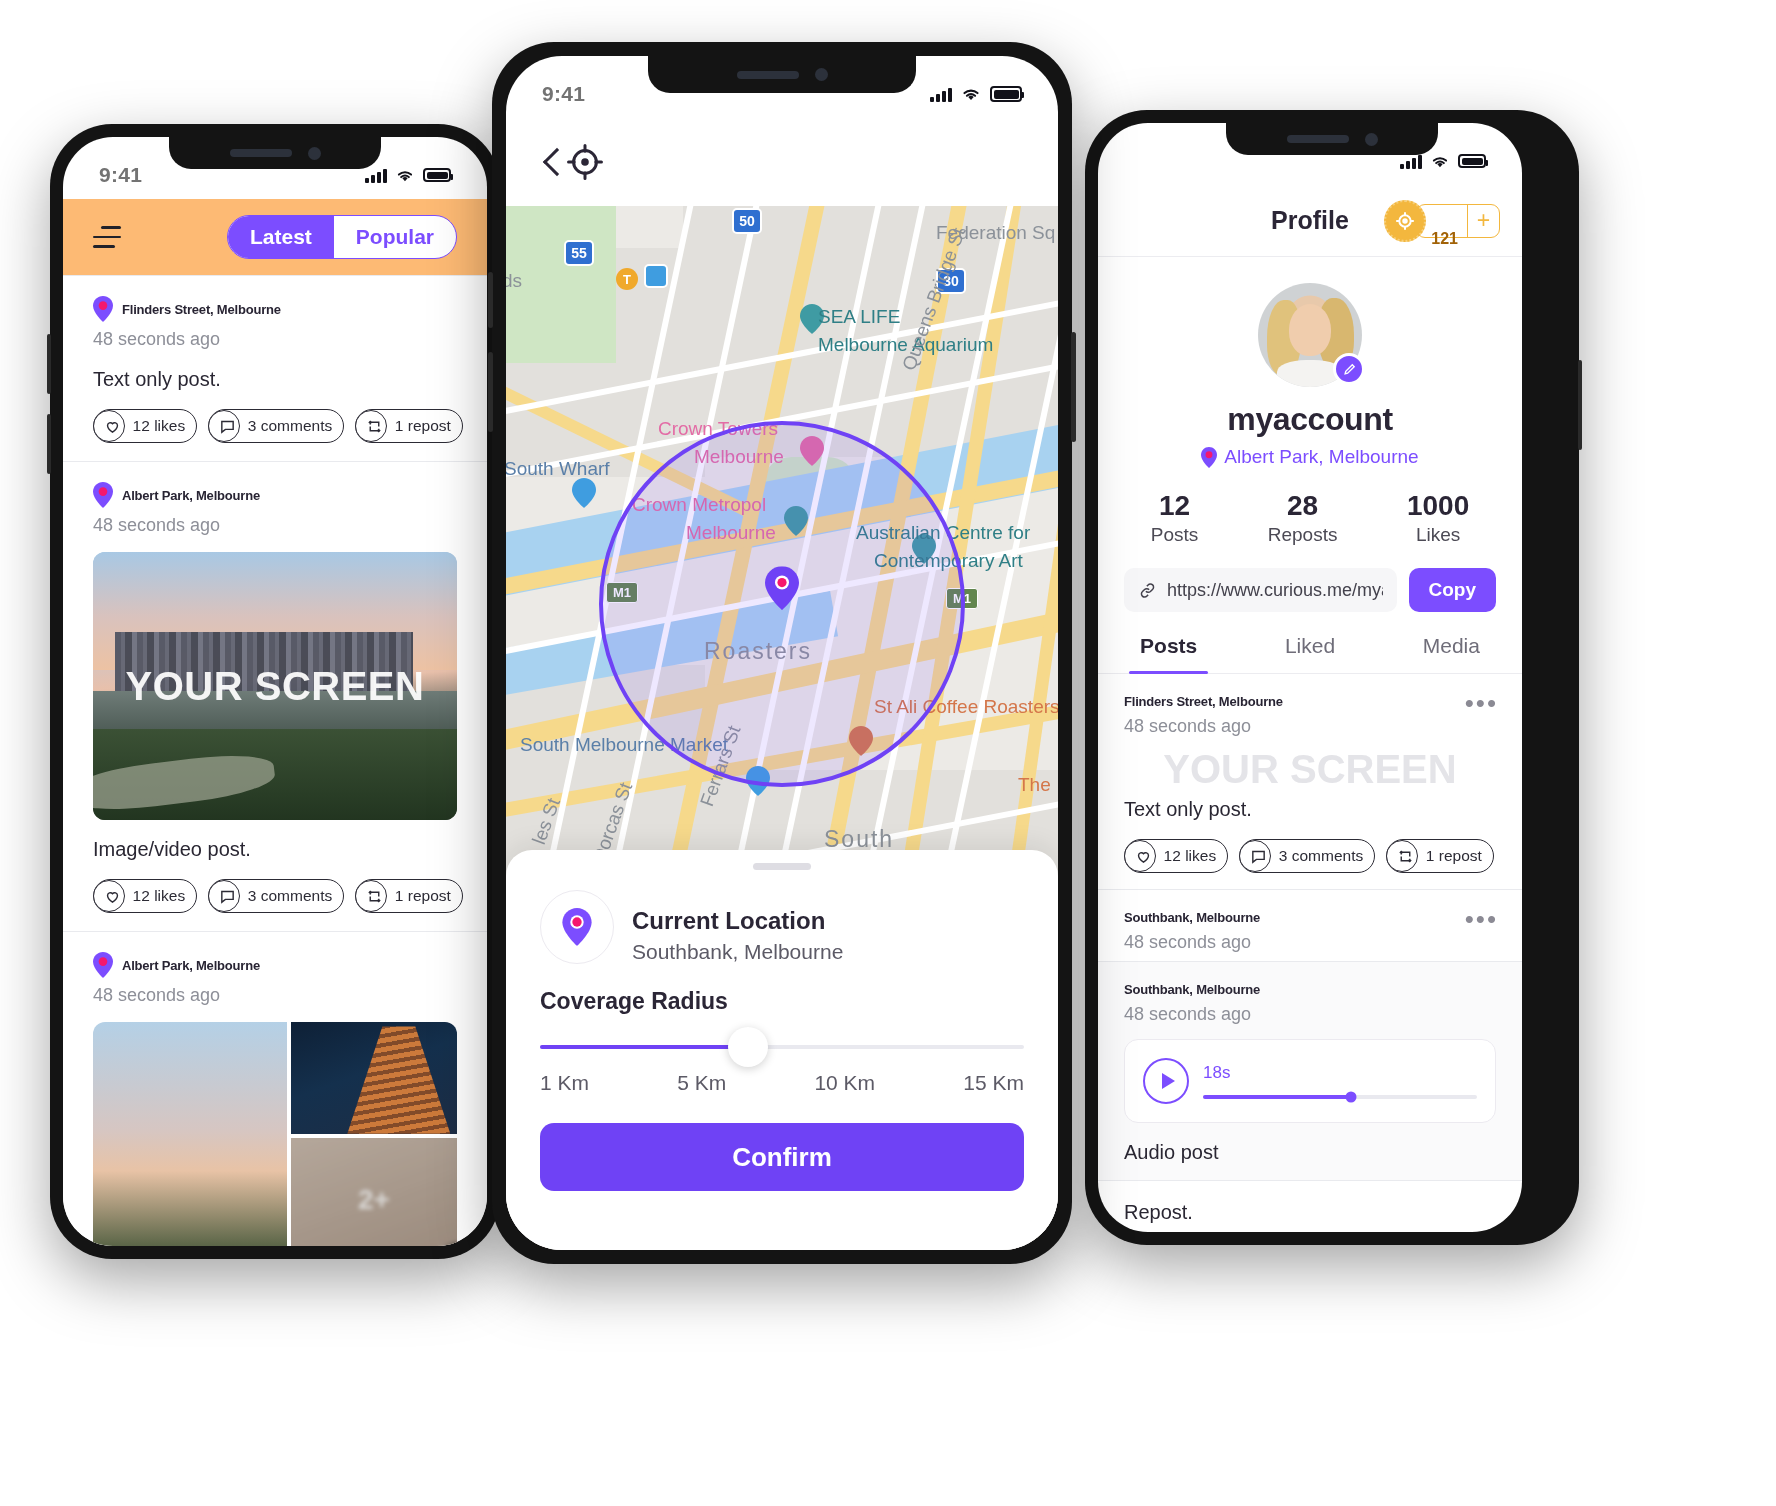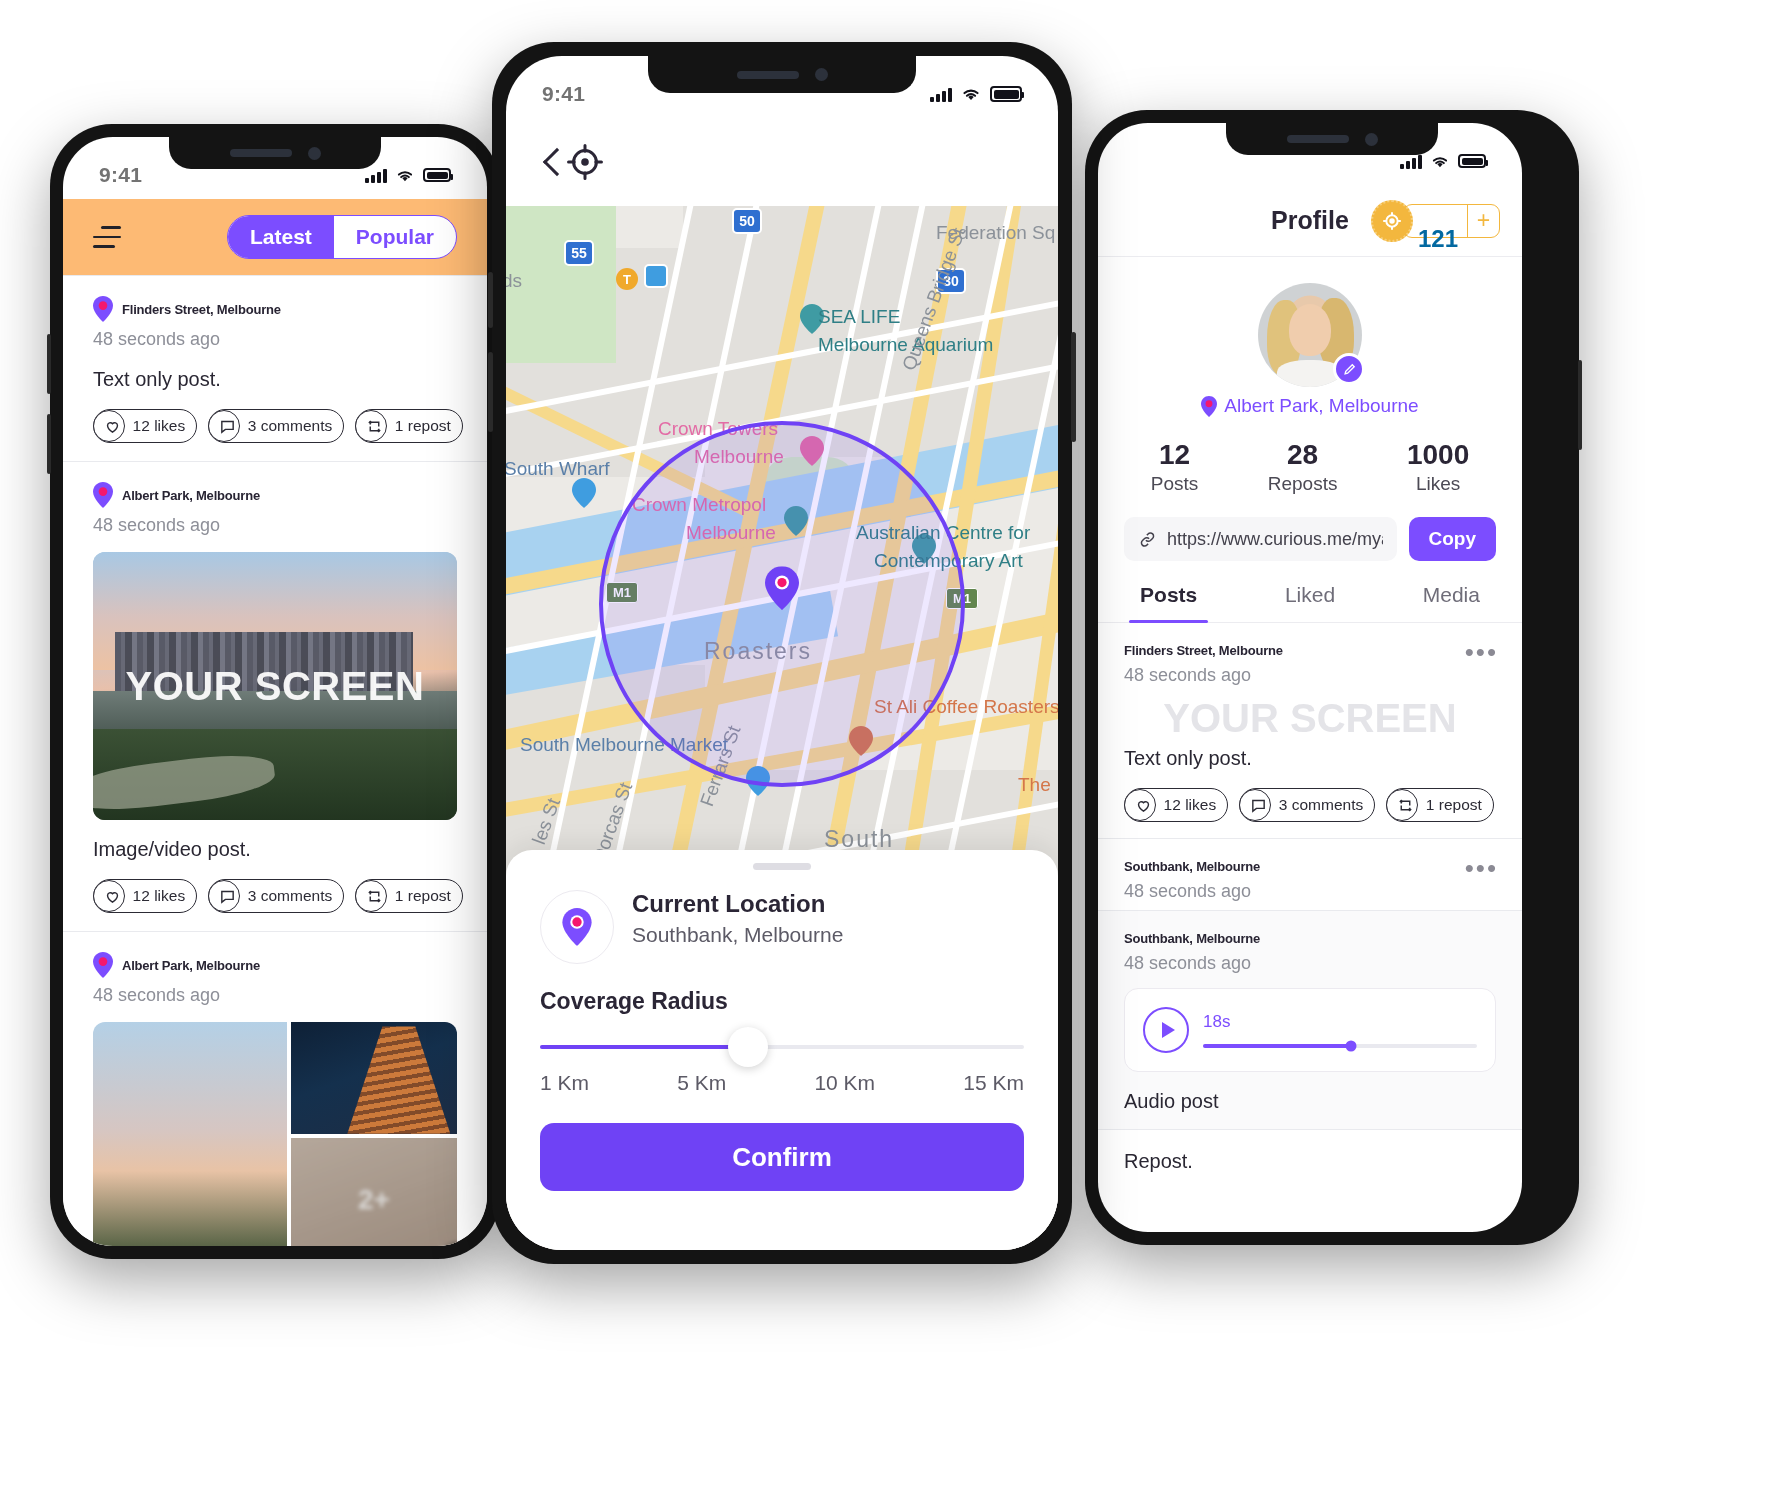--- a/index.html
+++ b/index.html
@@ -148,21 +148,21 @@
     width: 42px; height: 42px; border-radius:50%; background:#f3b73e;
     display:flex; align-items:center; justify-content:center; z-index:2;
     border: 2.5px dotted #f7cf7a;
   }
   .coin svg { width:22px;height:22px; }
   .coin-pill {
     display:flex; align-items:center; height: 34px;
     border: 1.8px solid #f3b73e; border-radius: 9px; margin-left:-10px; padding-left: 14px;
     background:#fff;
   }
-  .coin-pill .num { font-size: 24px; font-weight: bold; color:#0369a1; padding: 0 9px 0 0; margin-top: 36px;}
+  .coin-pill .num { font-size: 16px; font-weight: bold; color:#a16207; padding: 0 9px 0 0; margin-top: 36px;}
   .coin-pill .plus {
     border-left: 1.8px solid #f3b73e; height:100%; width: 32px;
     display:flex; align-items:center; justify-content:center;
     font-size: 23px; color:#f3b73e; font-weight: 300;
   }
 
   .prof-body { position:absolute; top: 134px; left:0; right:0; bottom:0; overflow:hidden; }
   .avatar-wrap { margin: 26px auto 0; width: 104px; height: 104px; position:relative; }
   .avatar {
     width:104px;height:104px;border-radius:50%;overflow:hidden;
@@ -274,21 +274,21 @@
   .center-pin svg{width:100%;height:100%;}
   .map-wm { position:absolute; left:0;right:0; top: 640px; text-align:center;
     font-size: 44px; font-weight:bold; color: rgba(255,255,255,.78); letter-spacing:.5px;}
 
   .sheet {
     position:absolute; left:0; right:0; bottom:0; height: 400px; background:#fff;
     border-top-left-radius: 26px; border-top-right-radius: 26px; z-index: 15;
     box-shadow: 0 -6px 24px rgba(0,0,0,.08);
   }
   .grabber { width: 58px; height: 7px; border-radius:4px; background:#dedde3; margin: 13px auto 0; }
-  .cur-loc { display:flex; align-items:flex-start; gap: 18px; padding: 20px 34px 0 34px; }
+  .cur-loc { display:flex; align-items:flex-end; gap: 18px; padding: 20px 34px 0 34px; }
   .cur-loc .ring {
     width: 74px;height:74px;border-radius:50%;border:1.5px solid #eceaf0;
     display:flex;align-items:center;justify-content:center; flex:none;
   }
   .cur-loc .ring .pin { width:30px;height:38px; }
   .cur-loc h3 { font-size: 24px; font-weight:bold; color:#2b2636; }
   .cur-loc p { font-size: 21px; color:#5c5a66; margin-top: 5px; }
   .cov-title { font-size: 23px; font-weight:bold; color:#2b2636; padding: 24px 34px 0 34px; }
   .slider { margin: 30px 34px 0 34px; height: 4px; background:#e9e9ef; border-radius:2px; position:relative; }
   .slider .fill { position:absolute; left:0;top:0;bottom:0;width: 43%; background:#6f42f5; border-radius:2px;}
@@ -526,20 +526,21 @@
               <div class="av-hair-r"></div>
             <div class="av-face"></div>
               <div class="av-body"></div>
           </div>
           <div class="av-edit">
             <svg viewBox="0 0 24 24" fill="none" stroke="#fff" stroke-width="2.2">
                 <path d="M16.5 4.5l3 3L9 18l-4 1 1-4z"></path>
               </svg>
           </div>
         </div>
+        <div class="prof-name">myaccount</div>
         <div class="prof-loc">
           <span class="pin" style="width:16px;height:21px">
             <svg viewBox="0 0 20 26">
                 <path d="M10 0C4.5 0 0 4.4 0 9.8 0 17 10 26 10 26s10-9 10-16.2C20 4.4 15.5 0 10 0z" fill="#7c4dff"></path>
                 <circle cx="10" cy="9.6" r="4.3" fill="#f5186e"></circle>
               </svg>
           </span>
           <span>Albert Park, Melbourne</span>
         </div>
         <div class="prof-stats">

